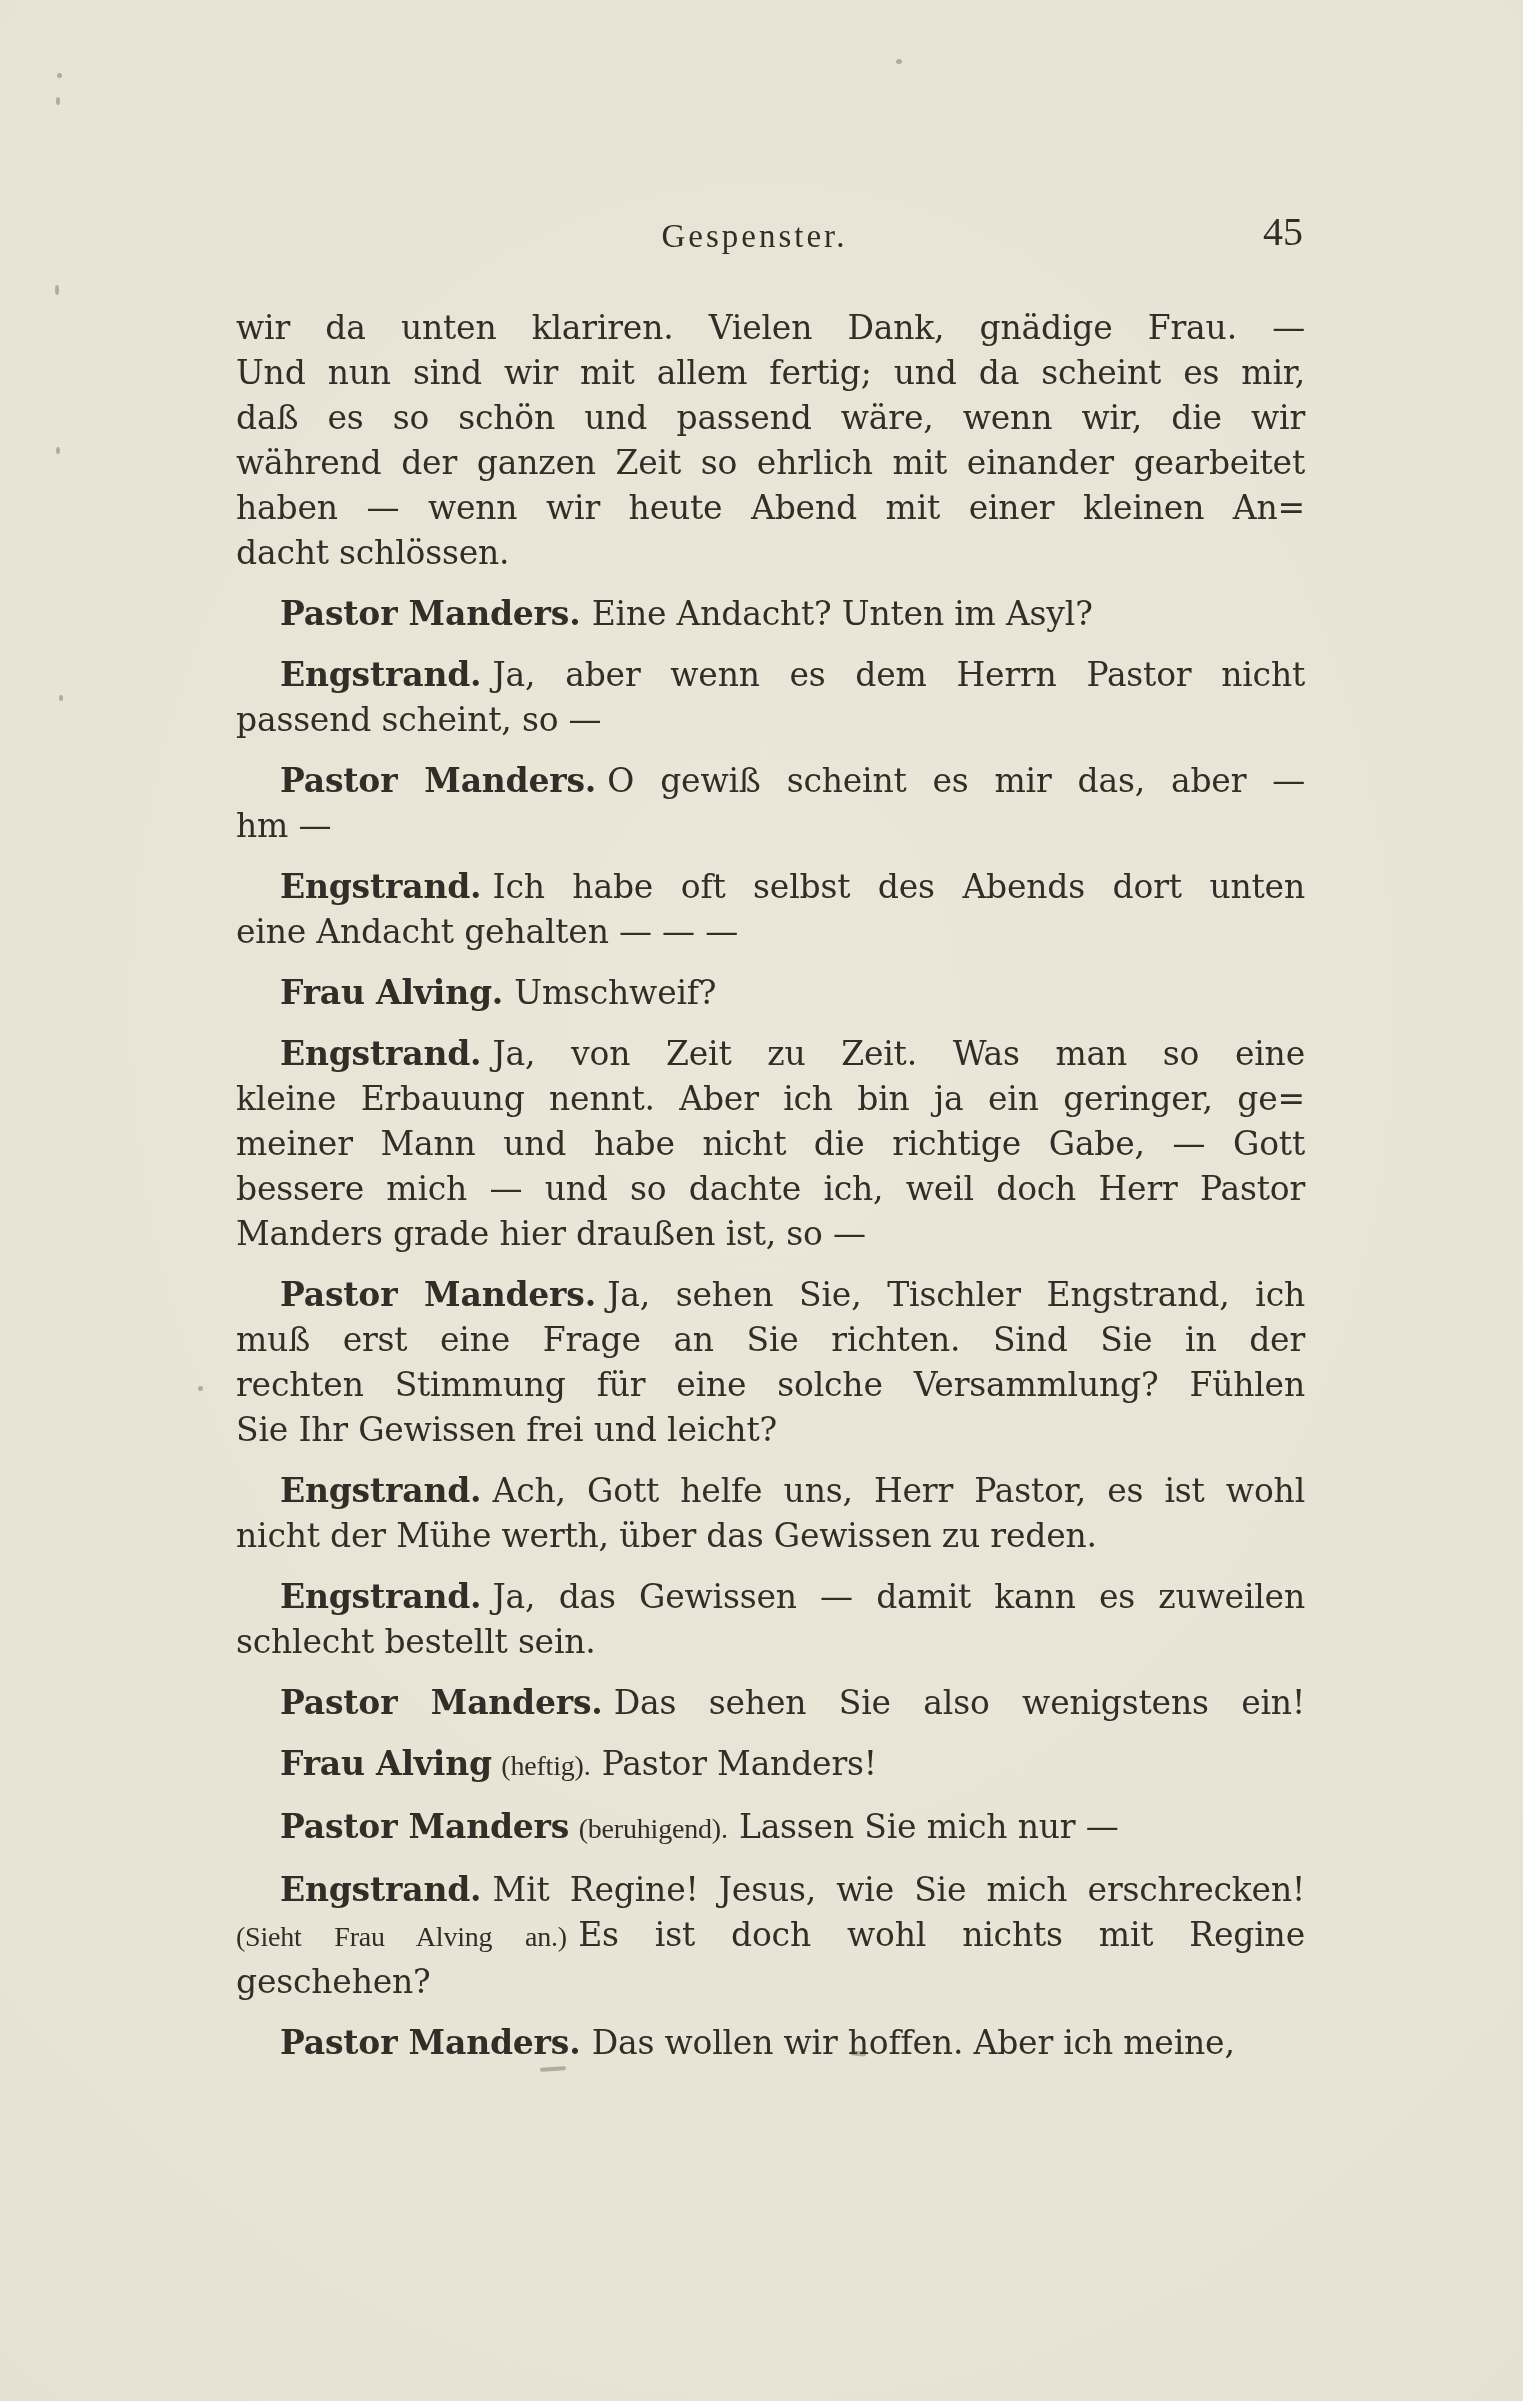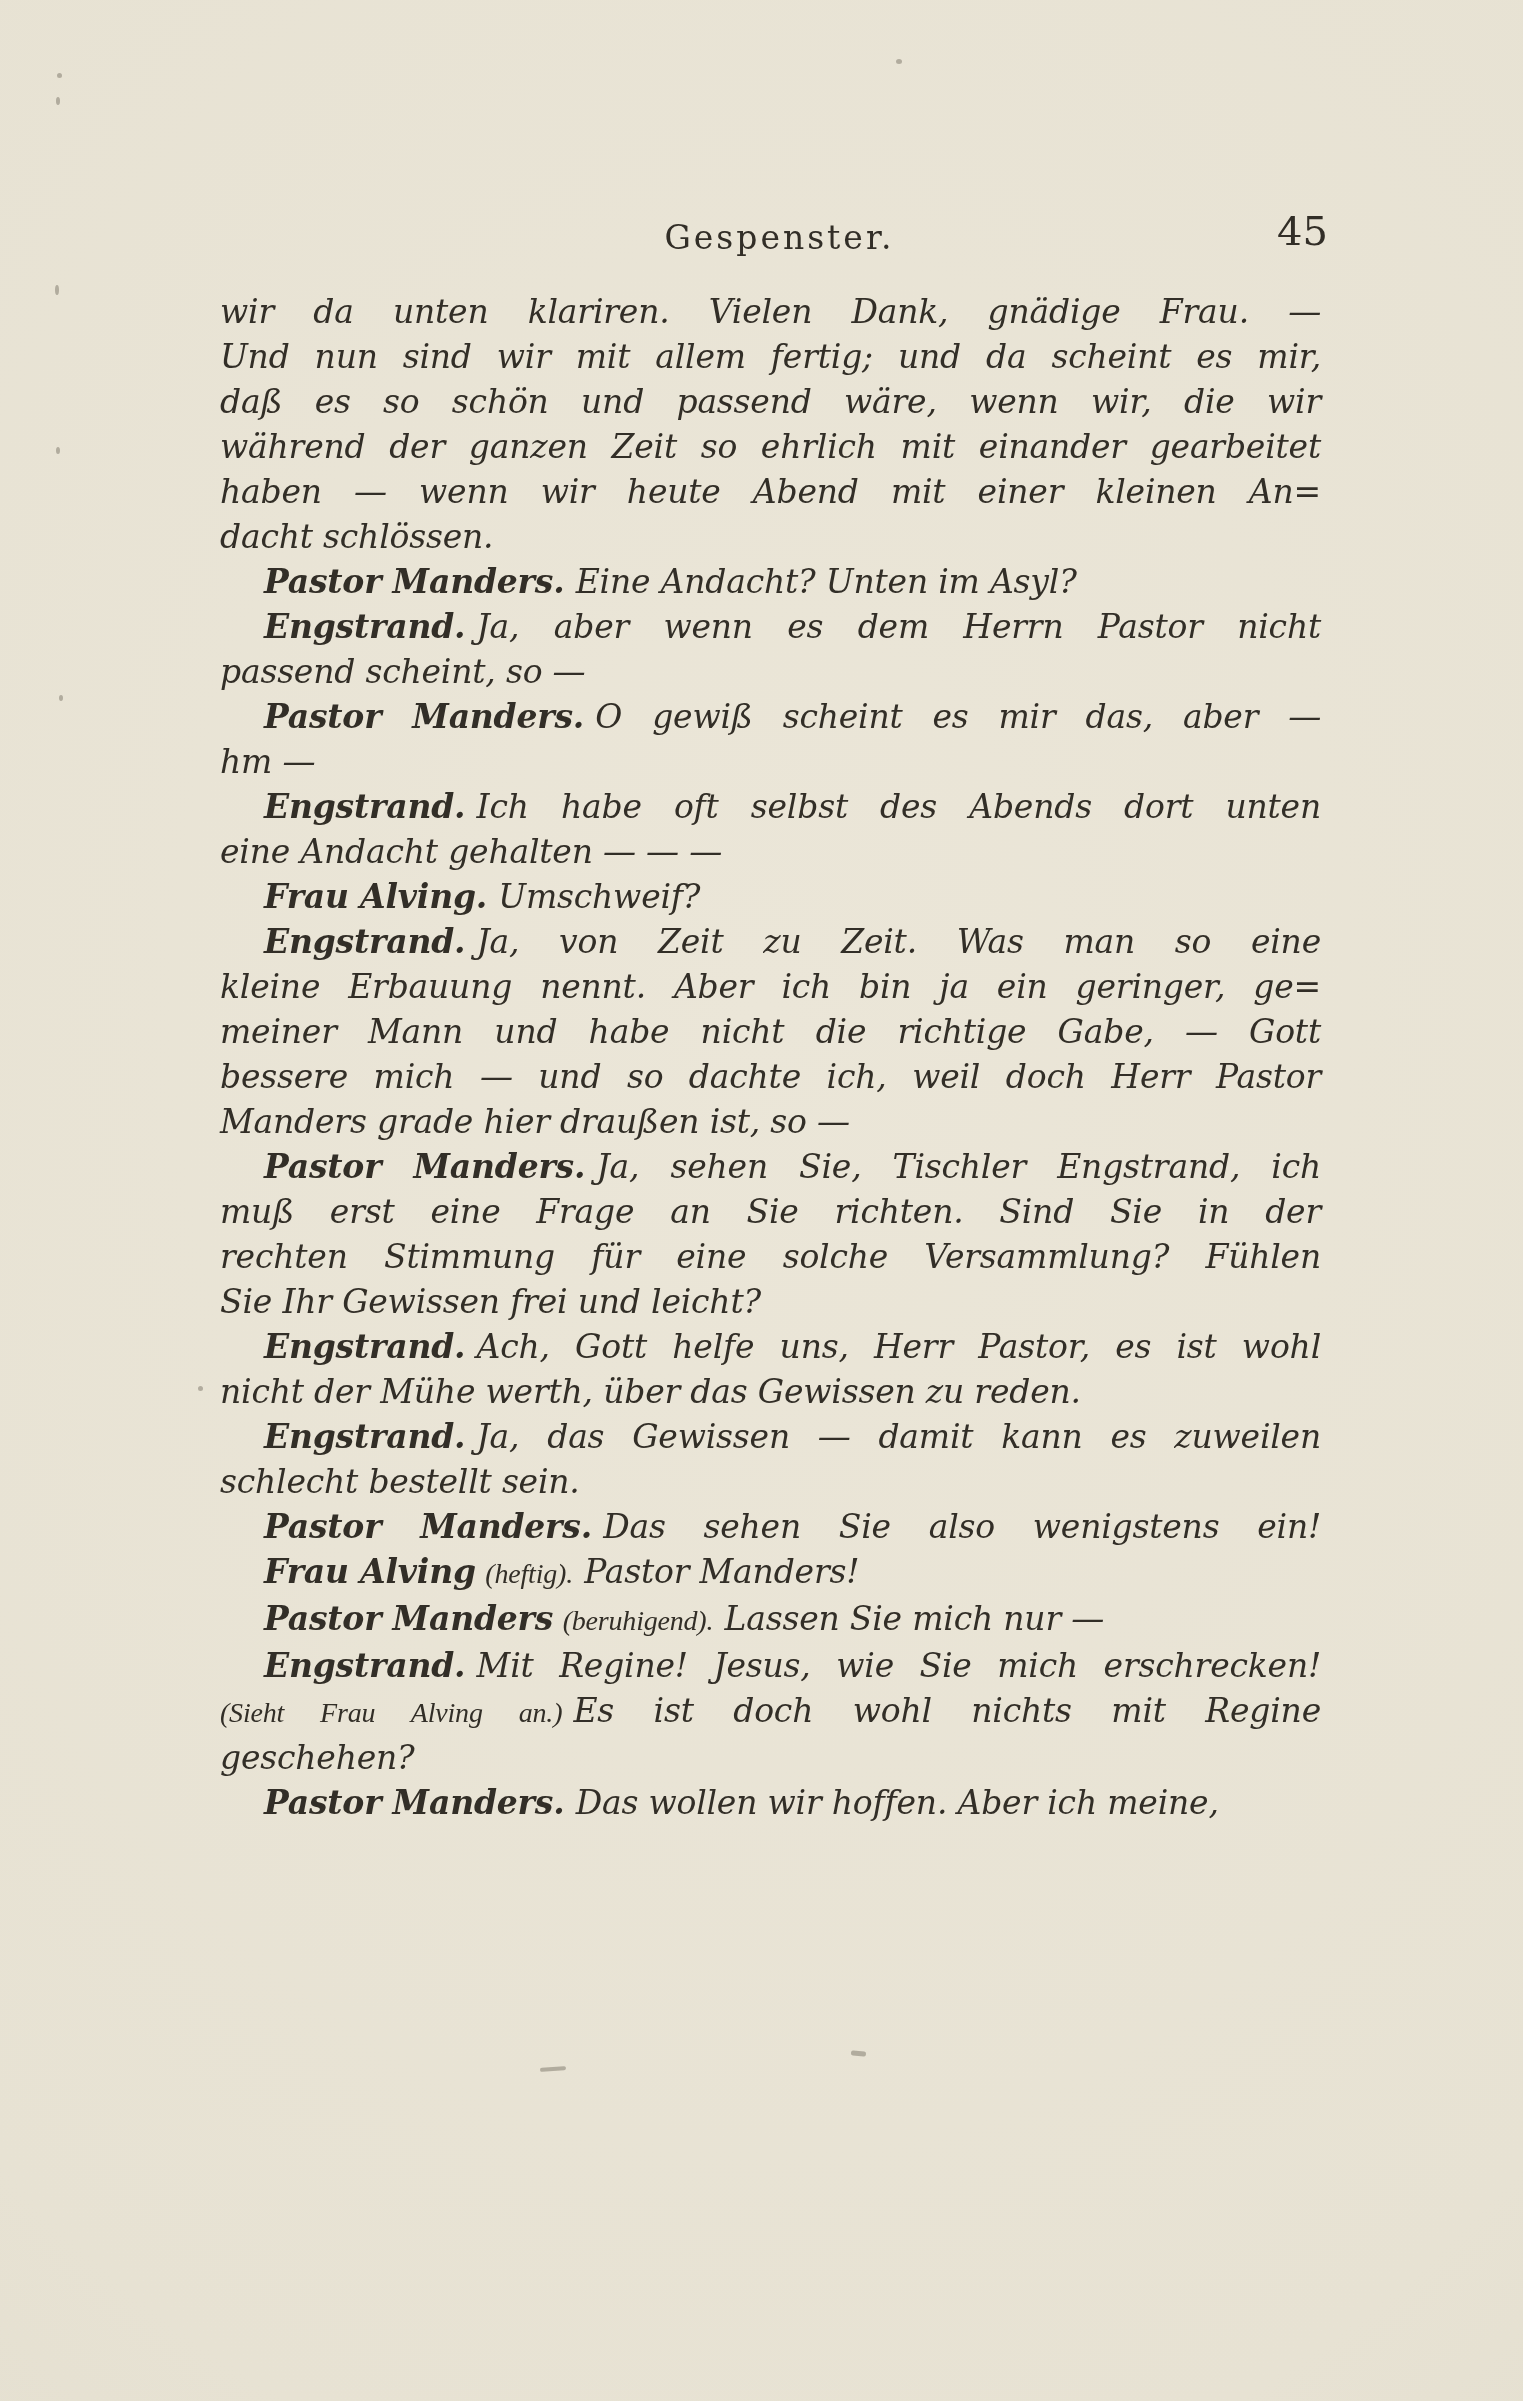--- a/index.html
+++ b/index.html
@@ -20,23 +20,24 @@
         #e7e2d3 55%,
         #ddd8c8 100%);
     font-family: "DejaVu Serif", serif;
     color: var(--ink, #322e27);
   }
 
   
   .header {
     position: absolute;
     top: 212px;
-    left: 229px;
+    left: 204px;
     width: 1101px;
     height: 51px;
+    font-family: Liberation Serif, serif;
   }
   .running-title {
     position: absolute;
     left: 50%;
     transform: translateX(-50%);
     top: 6px;
     font-size: 33px;
     letter-spacing: 3px;
     white-space: nowrap;
   }
@@ -50,21 +51,21 @@
   
   .body {
     position: absolute;
     top: 289px;
     left: 220px;
     width: 1101px;
     font-size: 33px;
     line-height: 45px;
     letter-spacing: -0.2px;
   }
-  .para { margin: 0; font-style: italic; }
+  .para { margin: 16px; }
   .line { display: block; }
   .line.fill {
     text-align: justify;
     text-align-last: justify;
   }
   .line.last { text-align: left; }
   .line.first { text-indent: 44px; }
   .line span + span { margin-left: 0.34em; }
 
   .seg-sp { font-weight: bold; }

